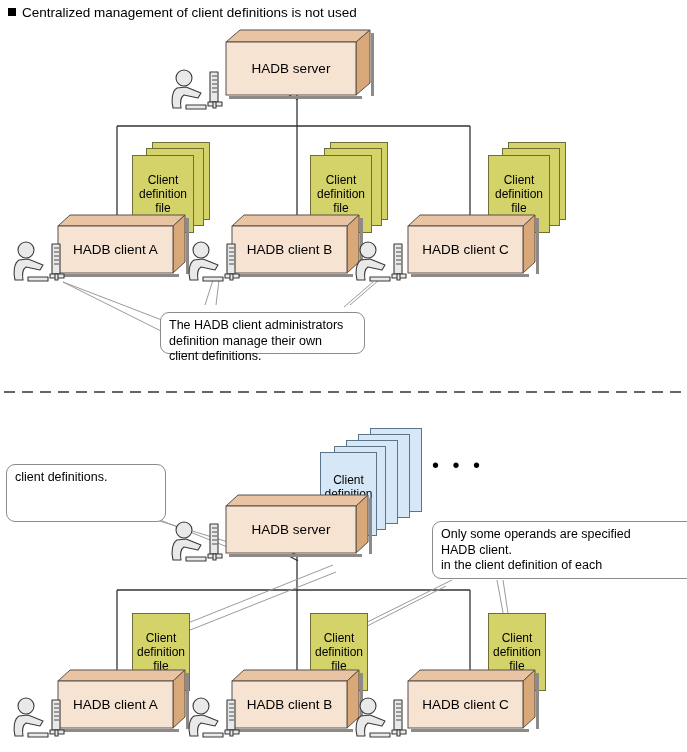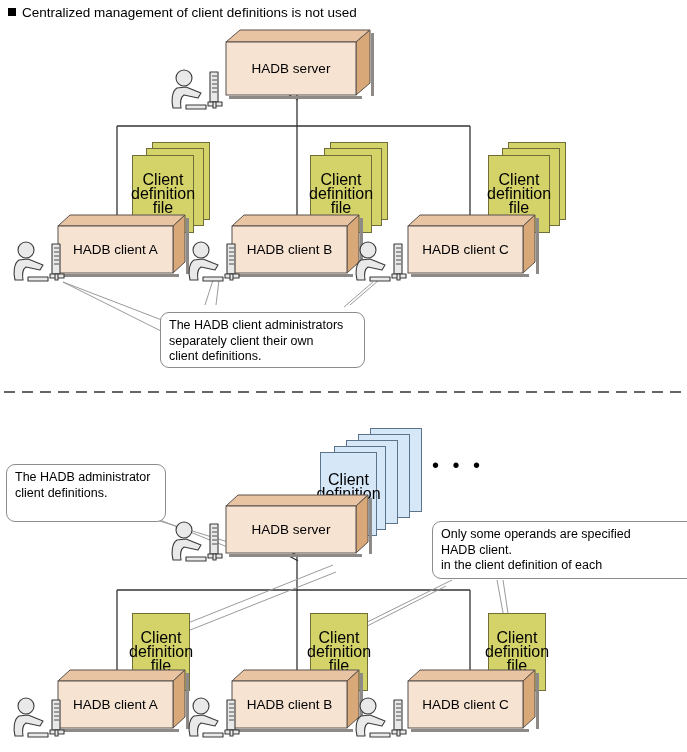--- a/index.html
+++ b/index.html
@@ -21,21 +21,21 @@
   }
 
   
   .box3d{position:absolute;}
 
   
   .sheet{
     position:absolute;box-sizing:border-box;
     border:1px solid #6e6a55;
     display:flex;flex-direction:column;align-items:center;justify-content:center;
-    font-size:16px;line-height:14px;text-align:center;color:#000;
+    font-size:12px;line-height:14px;text-align:center;color:#000;
   }
   .sheet.olive{background:#d4d36a;border-color:#6f6e38;}
   .sheet.blue{background:#d6e7f8;border-color:#5c7489;}
   .sheet .lbl{pointer-events:none;}
   .sheet .notch{
     position:absolute;left:-1px;bottom:-1px;width:13px;height:13px;
     background:#fff;border-right:1px solid #6f6e38;border-top:1px solid #6f6e38;
   }
   .sheet.blue .notch{border-right-color:#5c7489;border-top-color:#5c7489;}
 
@@ -257,29 +257,28 @@
       <g stroke="#3a3a3a" stroke-width="0.9">
         <line x1="44" y1="8" x2="49" y2="8"></line>
           <line x1="44" y1="12" x2="49" y2="12"></line>
         <line x1="44" y1="16" x2="49" y2="16"></line>
           <line x1="44" y1="20" x2="49" y2="20"></line>
         <line x1="44" y1="24" x2="49" y2="24"></line>
       </g>
     </svg>
   </div>
 
-  <div class="callout" style="left:160px;top:312px;width:205px;height:56px;">
+  <div class="callout" style="left:160px;top:312px;width:205px;height:42px;">
     <div>The HADB client administrators</div>
-    <div>separately client their own</div>
+    <div>definition manage their own</div>
     <div>client definitions.</div>
   </div>
 
 
   <div class="callout" style="left:6px;top:464px;width:160px;height:58px;">
-    <div>The HADB administrator</div>
     <div>client definitions.</div>
   </div>
 
   <div>
     <div class="sheet blue" style="left:370px;top:428px;width:52px;height:84px;"></div>
     <div class="sheet blue" style="left:358px;top:434px;width:52px;height:84px;"></div>
     <div class="sheet blue" style="left:346px;top:440px;width:52px;height:84px;"></div>
     <div class="sheet blue" style="left:334px;top:446px;width:52px;height:84px;"></div>
     <div class="sheet blue" style="left:320px;top:452px;width:57px;height:84px;">
       <span class="lbl">Client</span>

